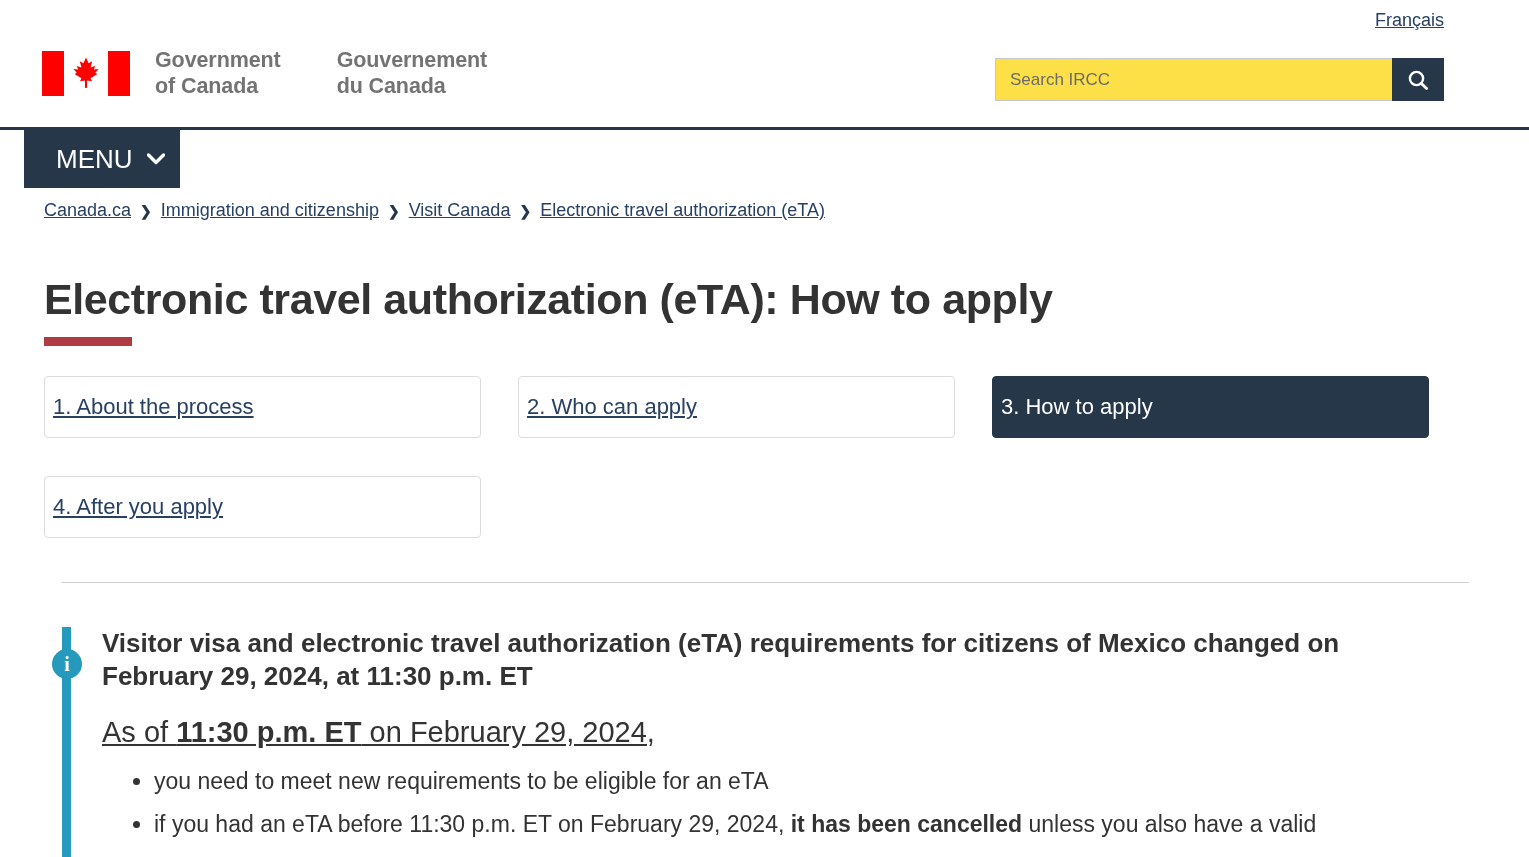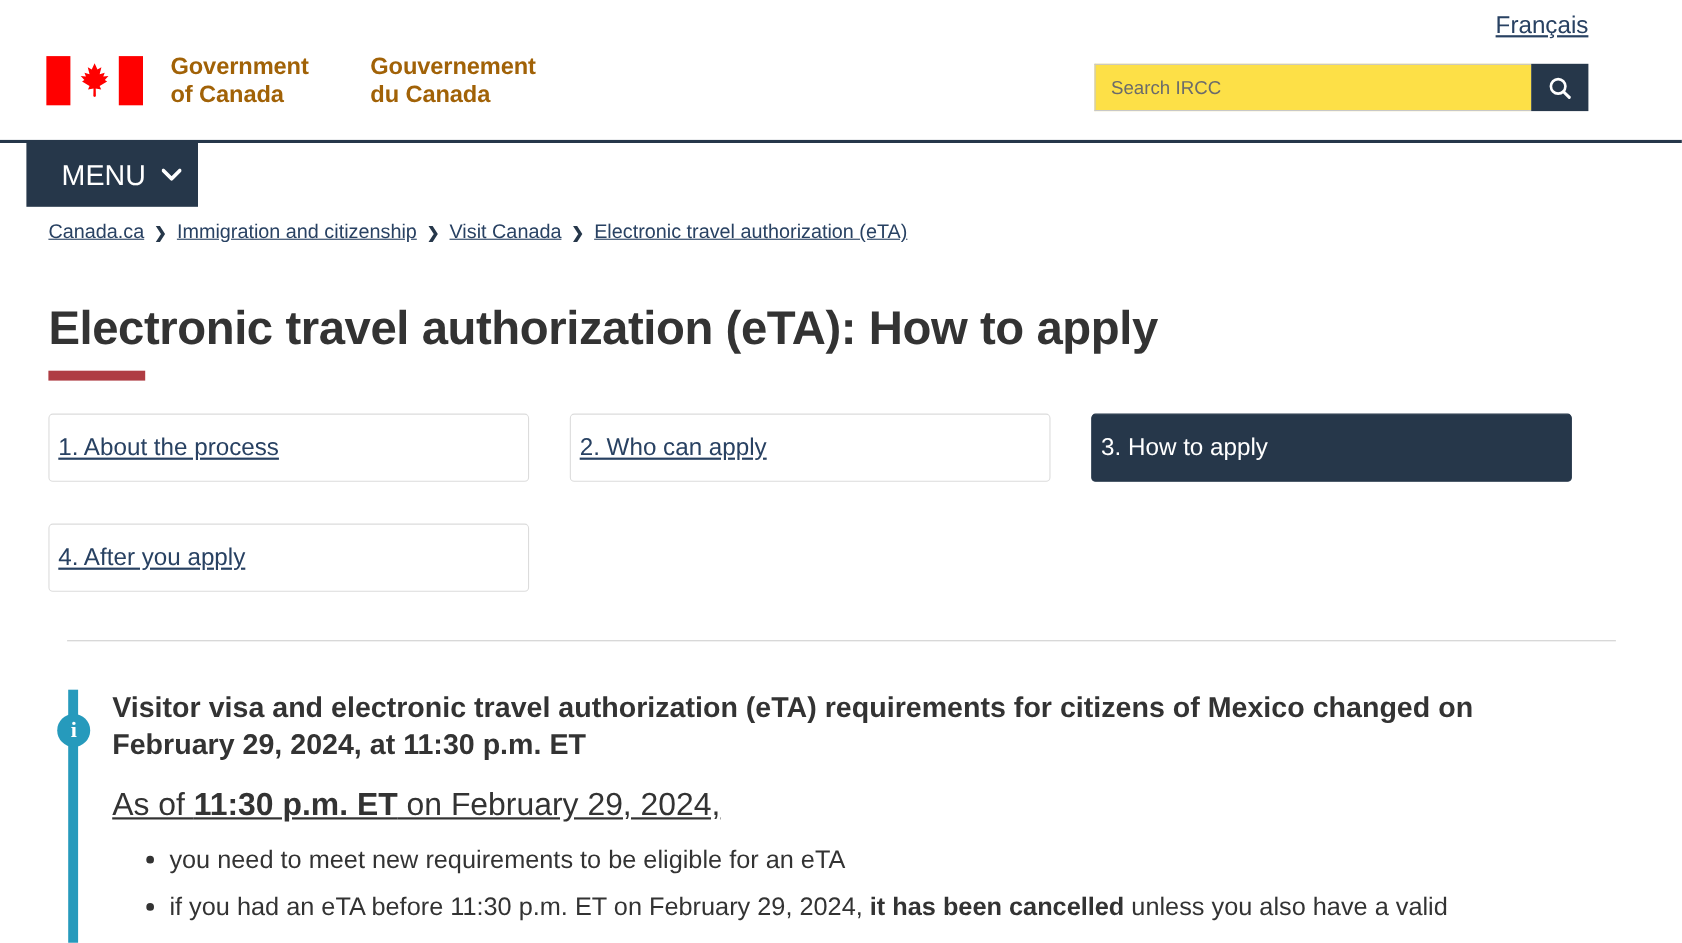--- a/index.html
+++ b/index.html
@@ -19,21 +19,21 @@
     height: 127px;
     background: #ffffff;
   }
   .lang-row {
     position: absolute;
     top: 10px;
     right: 85px;
     text-align: right;
   }
   .lang-link {
-    font-size: 22px;
+    font-size: 18px;
     color: #284162;
     text-decoration: underline;
     cursor: pointer;
   }
   .brand {
     position: absolute;
     left: 42px;
     top: 47px;
     display: flex;
     align-items: center;
@@ -43,21 +43,21 @@
     width: 88px; height: 45px;
     display: block;
     margin-right: 25px;
   }
   .brand-text {
     display: flex;
     gap: 56px;
     font-size: 21.5px;
     font-weight: bold;
     line-height: 1.22;
-    color: #a16207;
+    color: #737373;
     letter-spacing: -0.1px;
   }
   .brand-text span { display: block; white-space: nowrap; }
 
   .search-wrap {
     position: absolute;
     right: 85px;
     top: 58px;
     display: flex;
     height: 43px;

